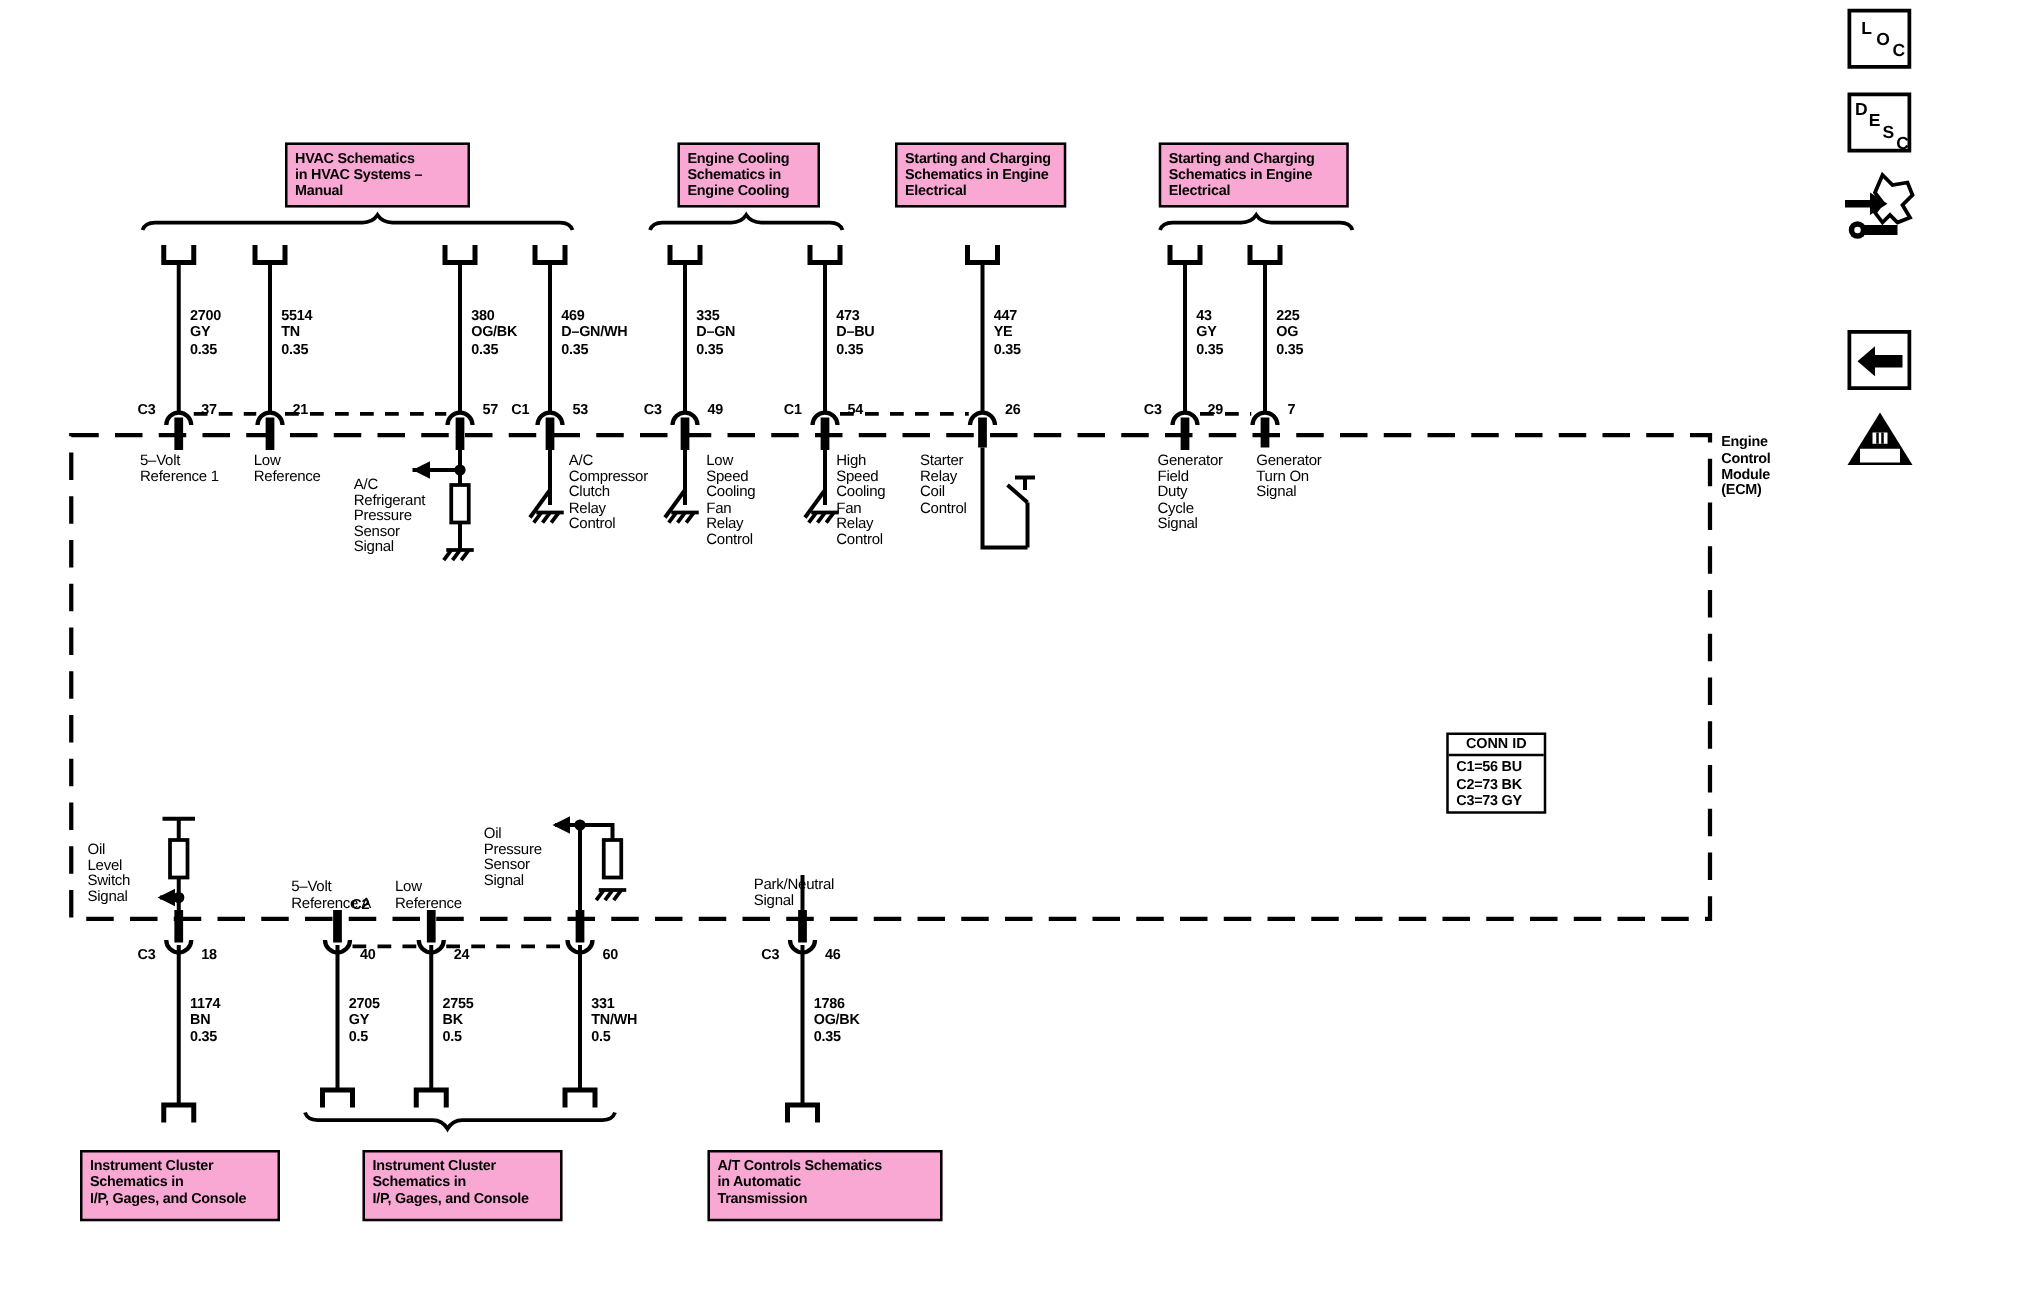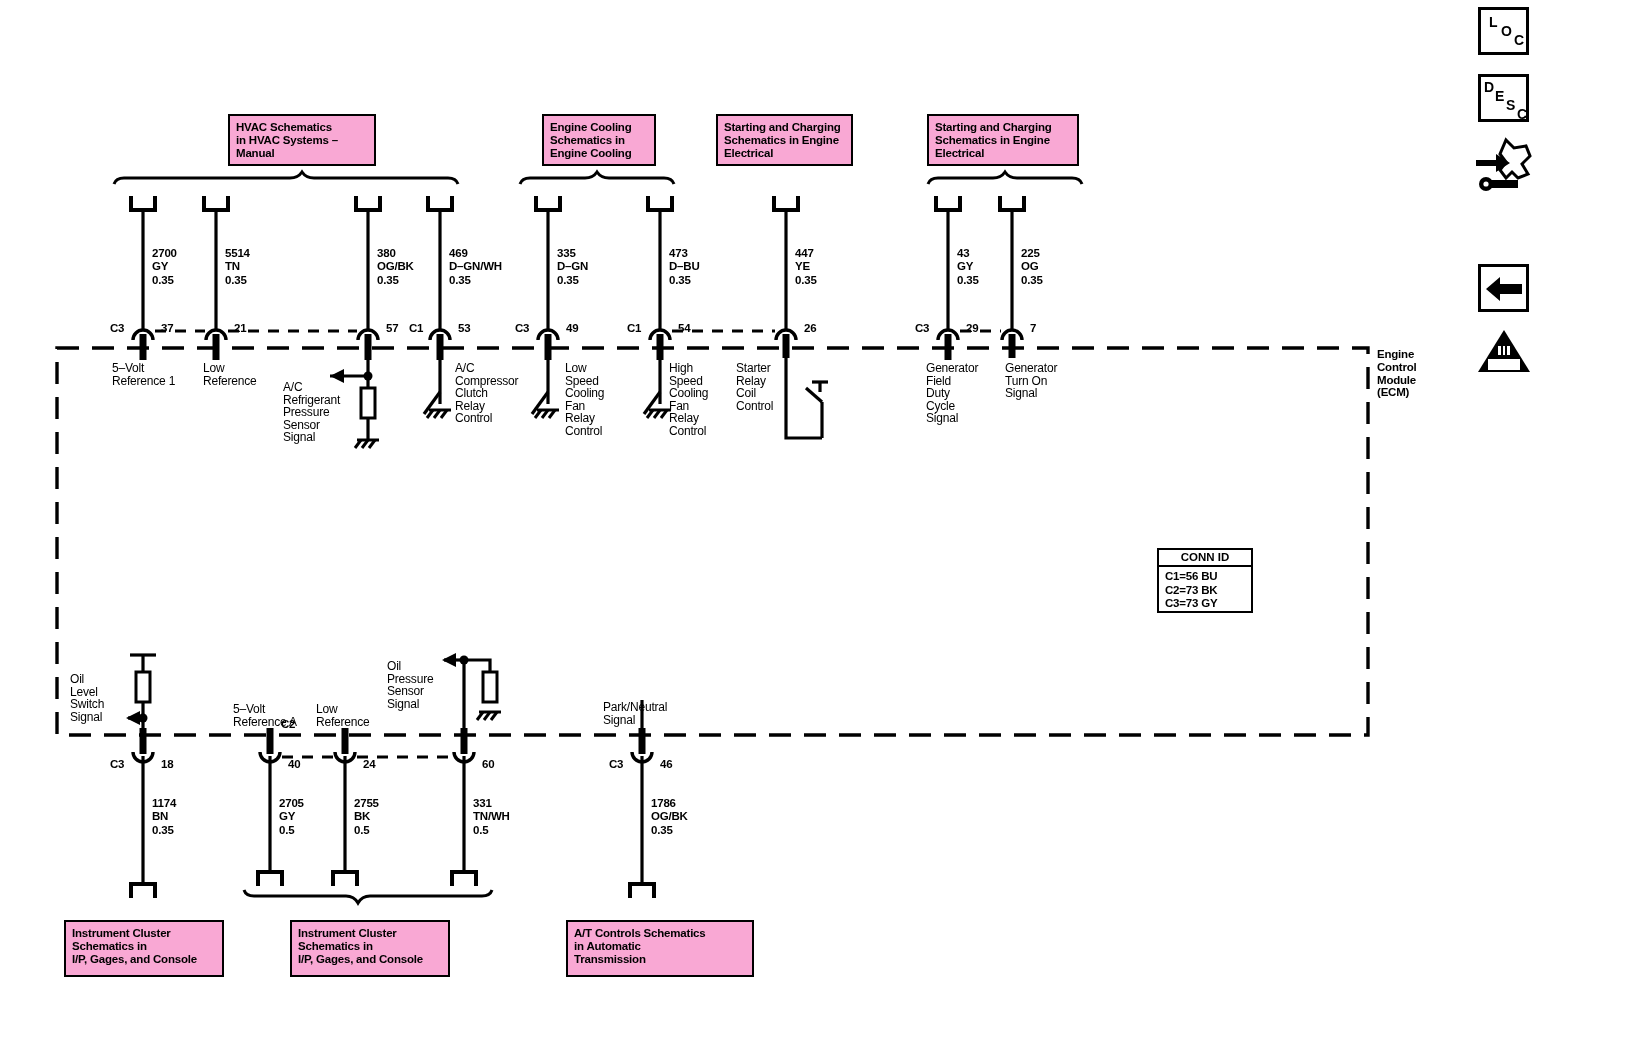--- a/index.html
+++ b/index.html
@@ -289,21 +289,21 @@
 Signal</div>
 <div class="lbl" style="left:1005px;top:362px;">Generator
 Turn On
 Signal</div>
 
 <div class="ecmlbl" style="left:1377px;top:348px;">Engine
 Control
 Module
 (ECM)</div>
 
-<div class="connid" style="left:1157px;top:548px;width:96px;height:65px;">
+<div class="connid" style="left:1157px;top:586px;width:80px;height:65px;">
   <div class="hdr">CONN ID</div>
   <div class="bdy"><span>C1=56 BU</span><br><span>C2=73 BK</span><br><span>C3=73 GY</span></div>
 </div>
 
 <div class="lbl" style="left:70px;top:673px;">Oil
 Level
 Switch
 Signal</div>
 <div class="lbl" style="left:233px;top:703px;">5–Volt
 Reference A</div>

